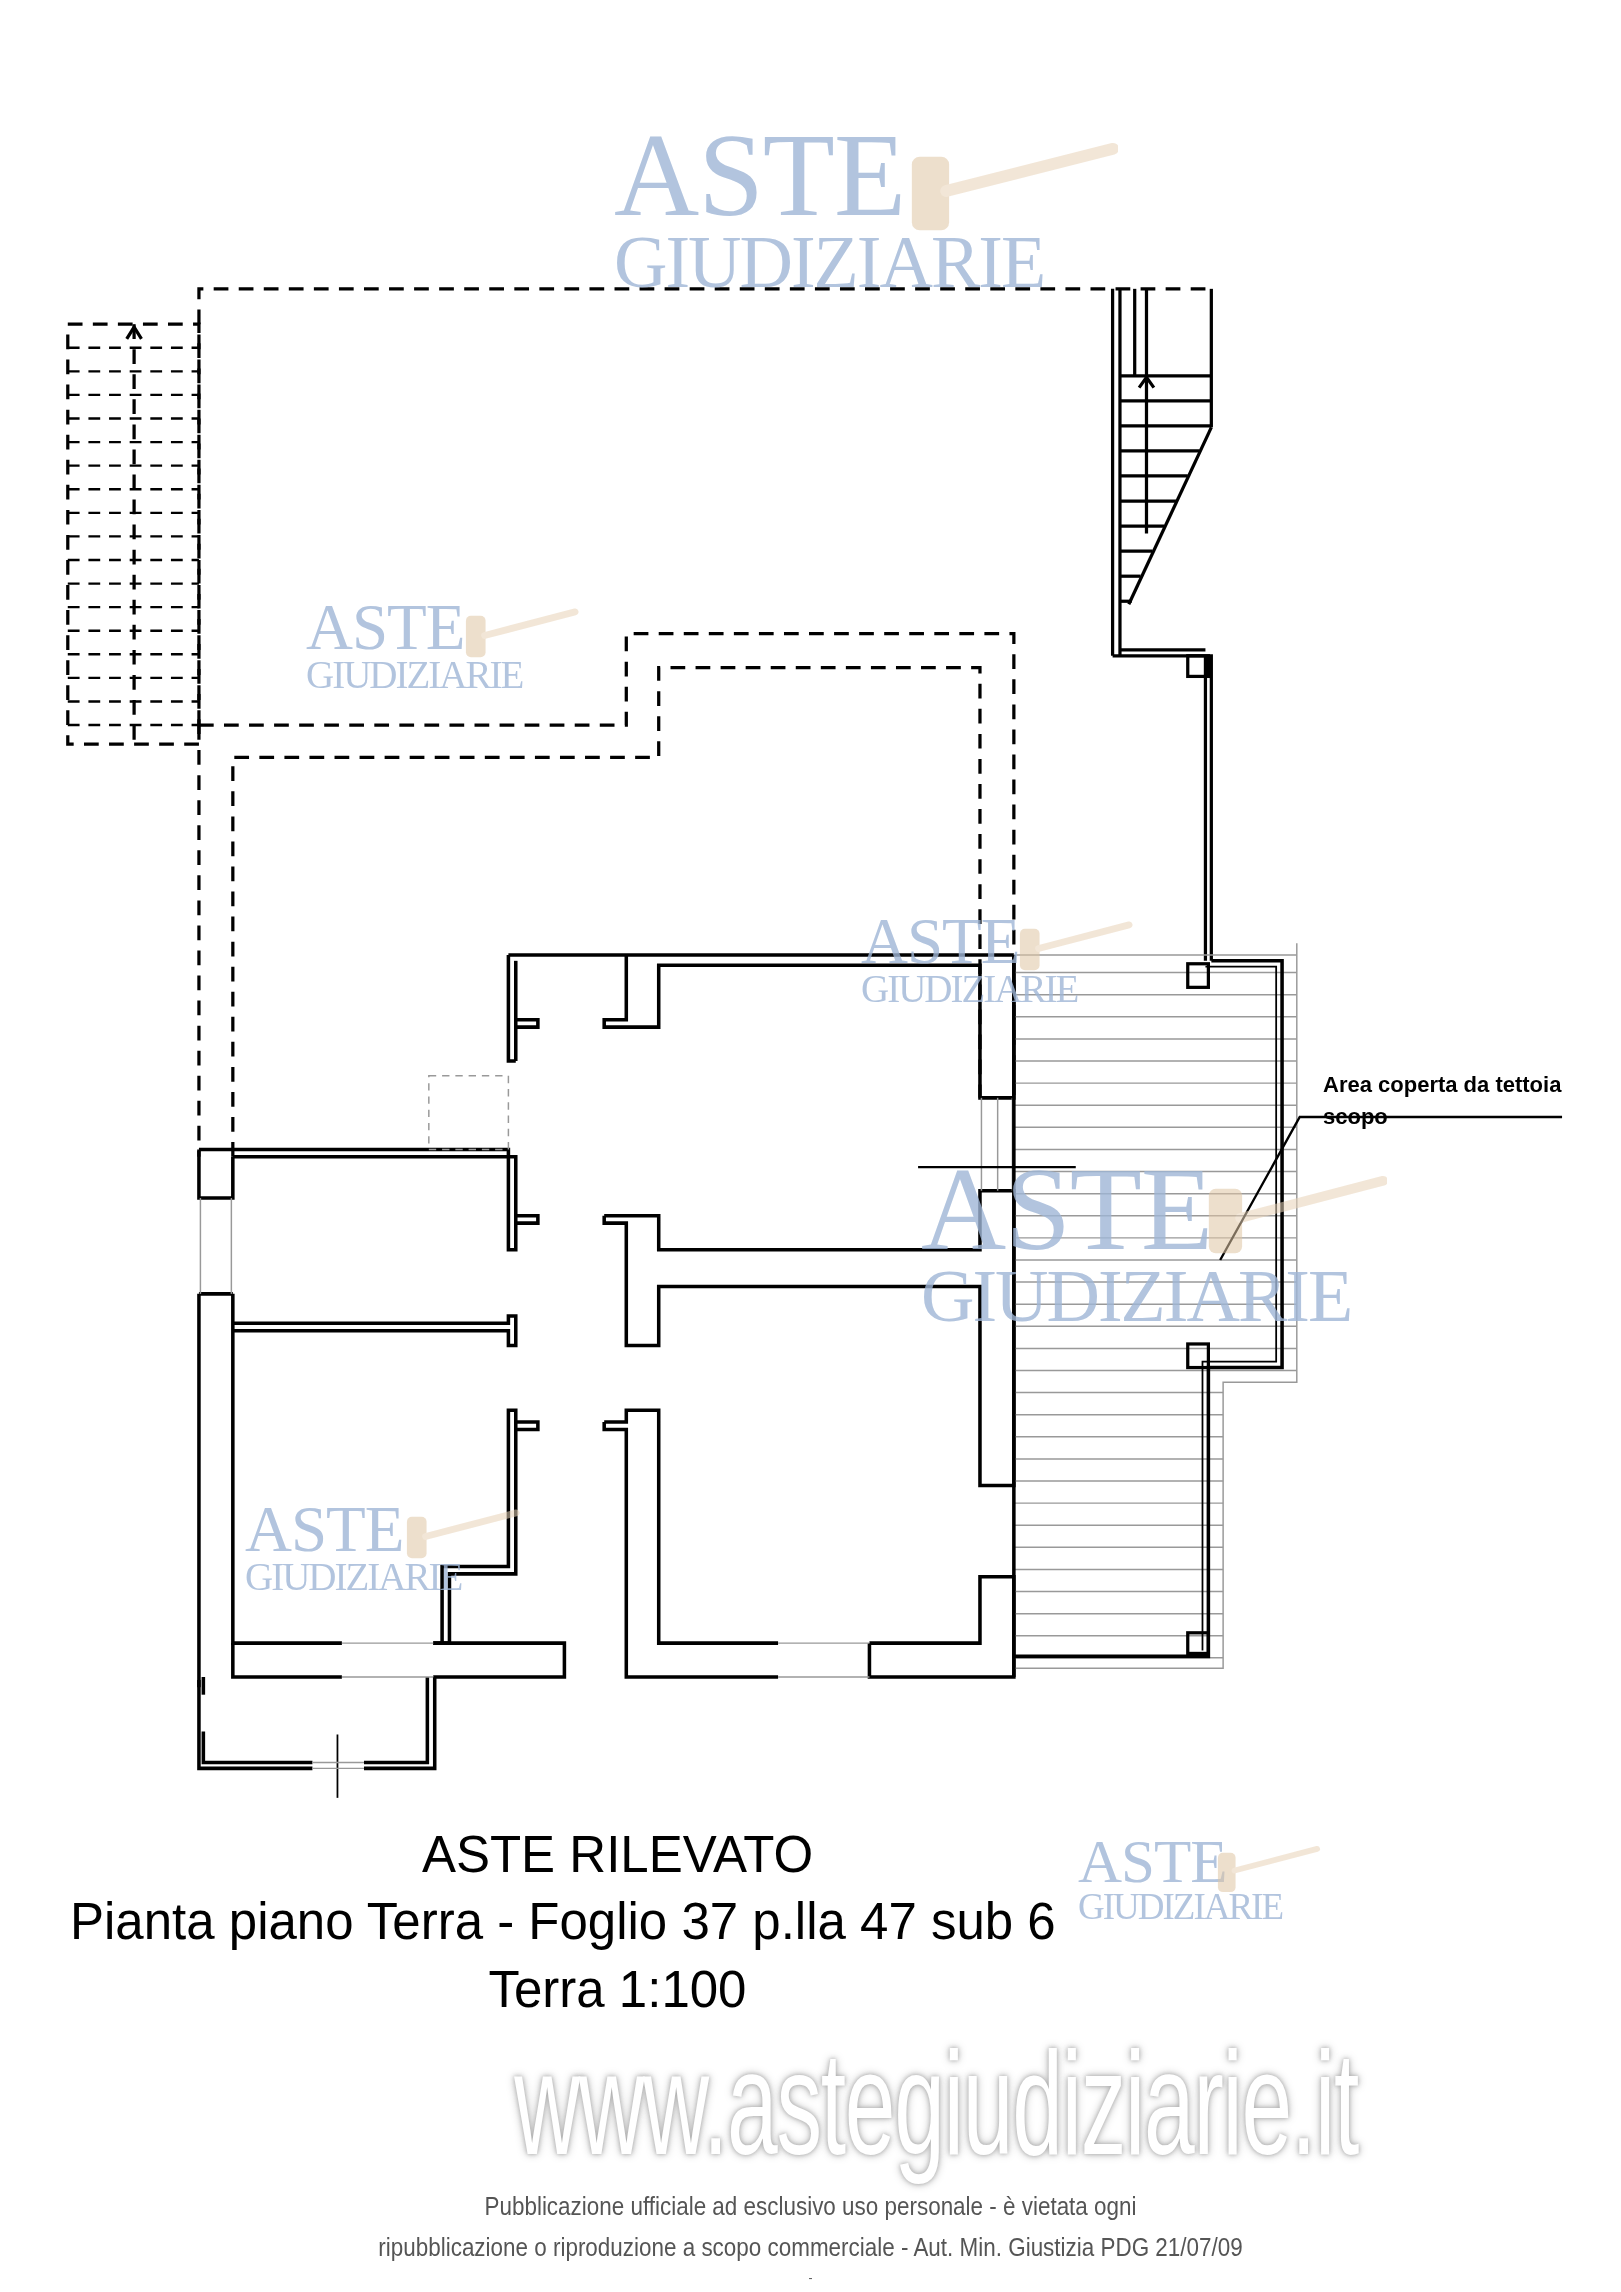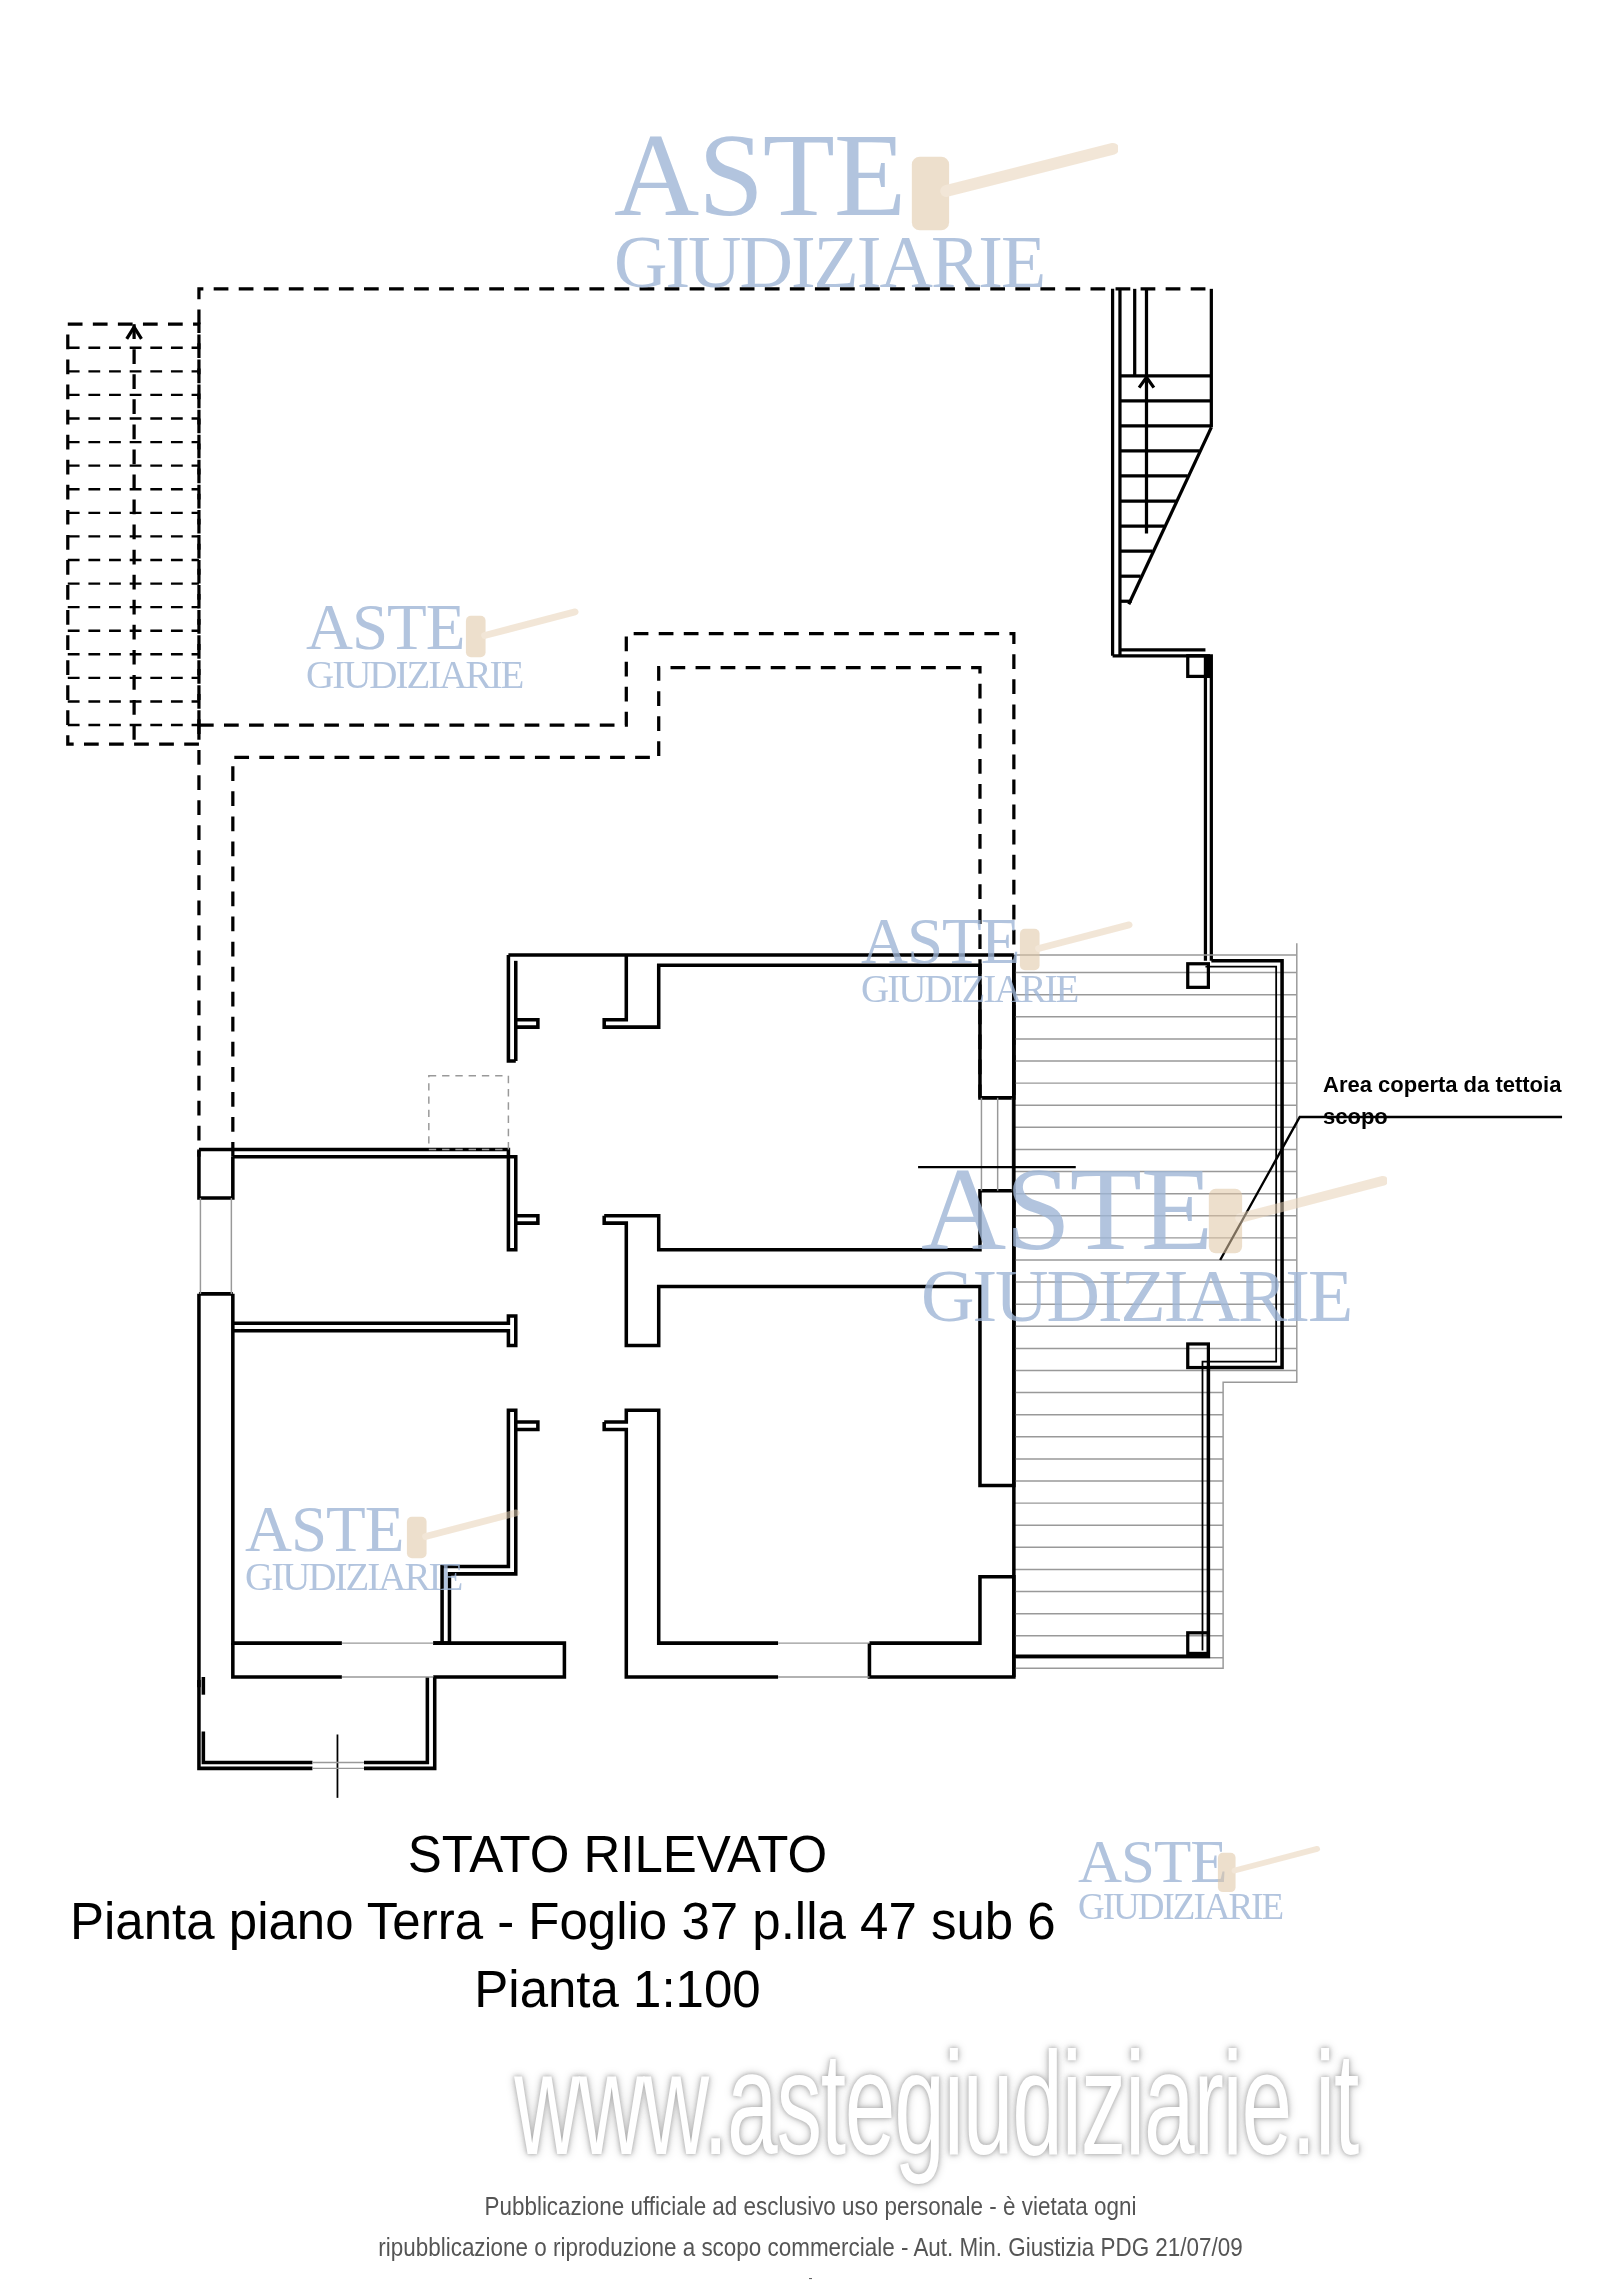--- a/index.html
+++ b/index.html
@@ -258,22 +258,22 @@
       <g opacity="0.55">
         <rect x="5" y="10" width="18" height="40" rx="5" fill="#e0c6a4"></rect>
         <line x1="22" y1="28" x2="106" y2="6" stroke="#e8d3b8" stroke-width="6" stroke-linecap="round"></line>
       </g>
     </svg>
 </div>
 
 <div class="annot a1">Area coperta da tettoia</div>
 <div class="annot a2">scopo</div>
 
-<div class="title t1">STATO RILEVATO</div>
+<div class="title t1">ASTE RILEVATO</div>
 <div class="title t2">Pianta piano Terra - Foglio 37 p.lla 47 sub 6</div>
-<div class="title t3">Pianta 1:100</div>
+<div class="title t3">Terra 1:100</div>
 
 <div class="site">www.astegiudiziarie.it</div>
 
 <div class="foot f1">Pubblicazione ufficiale ad esclusivo uso personale - è vietata ogni</div>
 <div class="foot f2">ripubblicazione o riproduzione a scopo commerciale - Aut. Min. Giustizia PDG 21/07/09</div>
 <div class="foot f3">-</div>
 
 
 </body></html>

